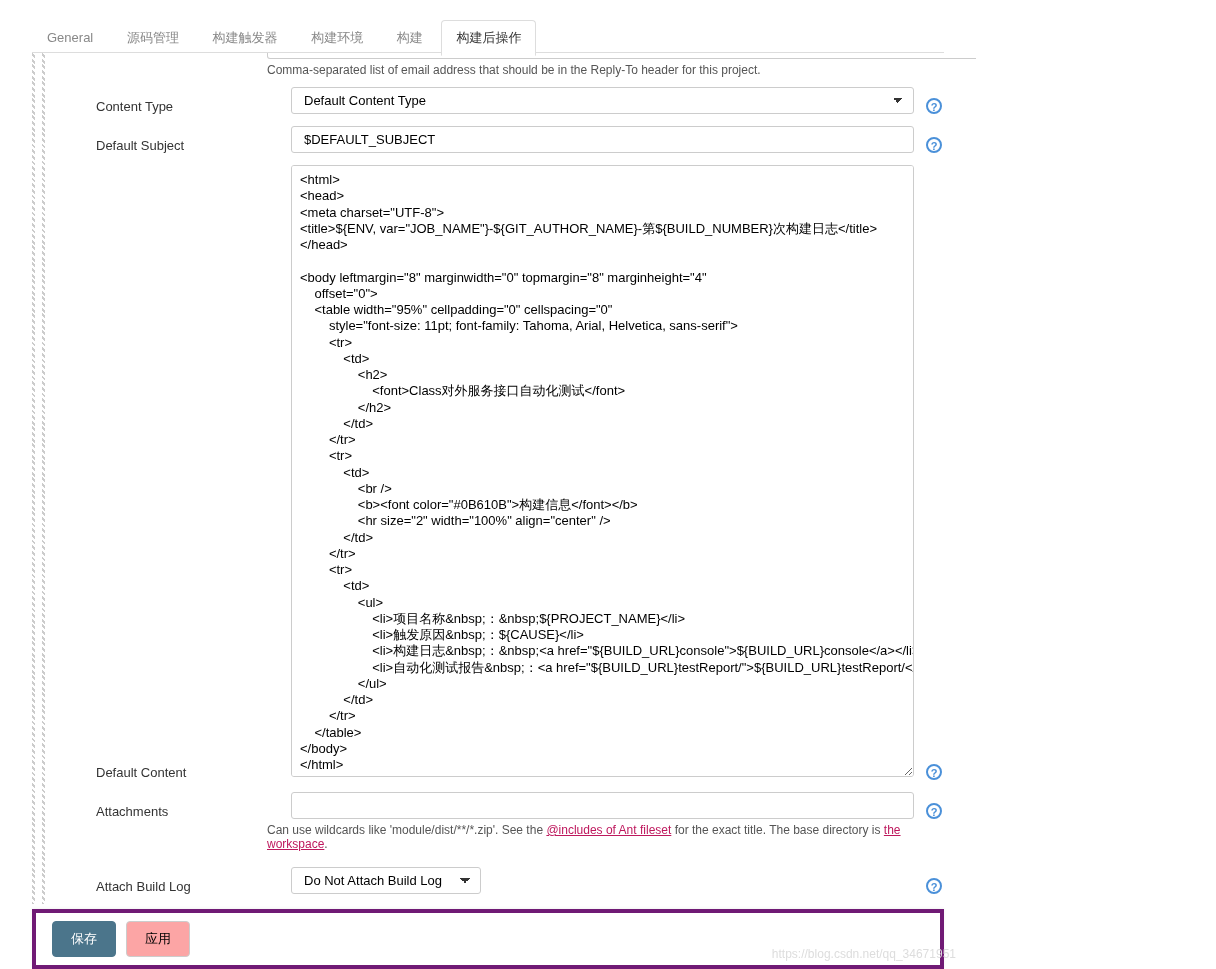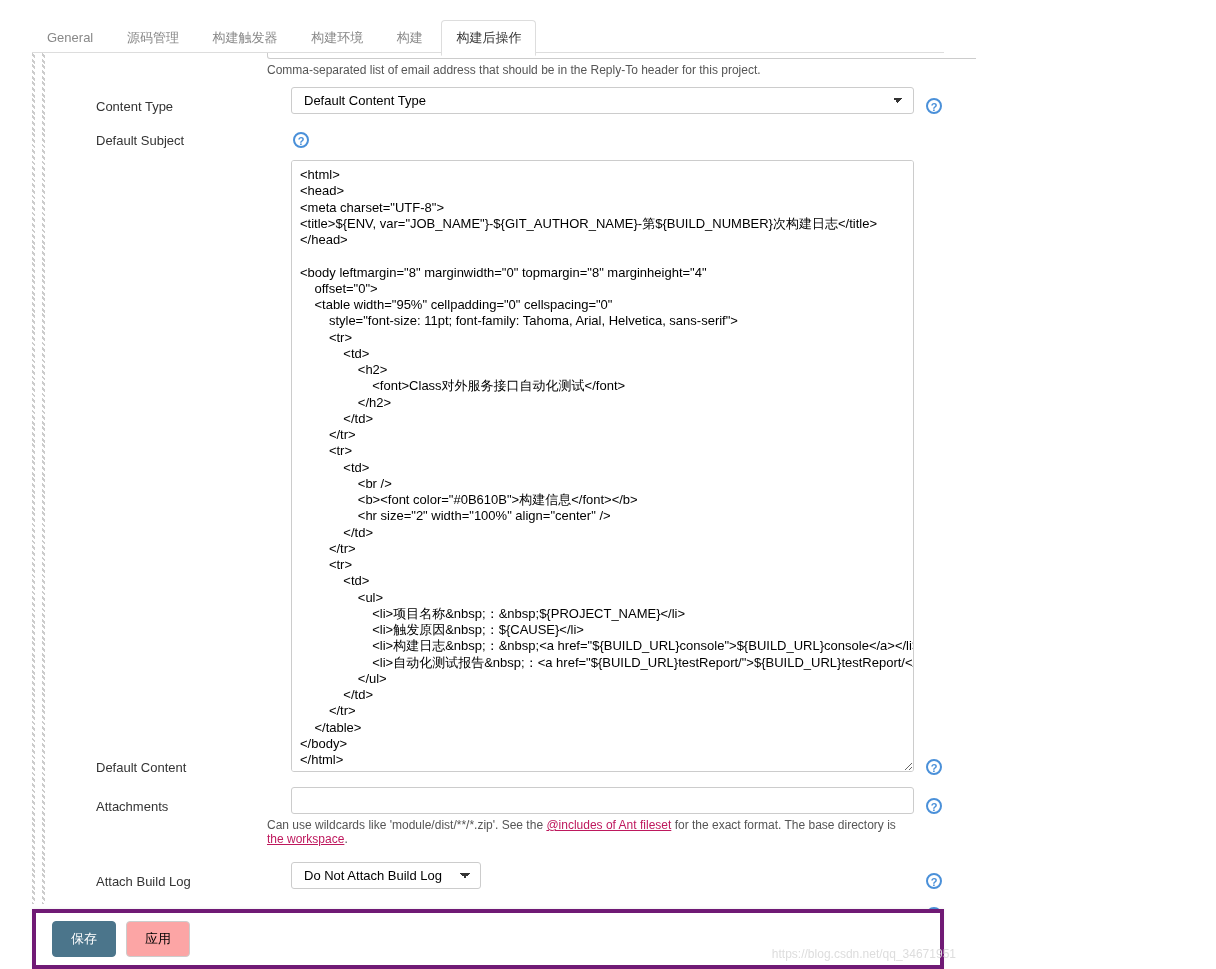--- a/index.html
+++ b/index.html
@@ -61,20 +61,23 @@
         <div class="field">
           <select>
             <option>Default Content Type</option>
           </select>
         </div>
         <div class="help"><span class="help-circle">?</span></div>
       </div>
 
       <div class="row">
         <div class="label">Default Subject</div>
+        <div class="field">
+          <input type="text" value="$DEFAULT_SUBJECT" style="">
+        </div>
         <div class="help"><span class="help-circle">?</span></div>
       </div>
 
       <div class="row">
         <div class="label">Default Content</div>
         <div class="field">
           <textarea class="big-textarea" style="">&lt;html&gt;
 &lt;head&gt;
 &lt;meta charset="UTF-8"&gt;
 &lt;title&gt;${ENV, var="JOB_NAME"}-${GIT_AUTHOR_NAME}-第${BUILD_NUMBER}次构建日志&lt;/title&gt;
@@ -116,21 +119,21 @@
       </div>
 
       <div class="row" style="margin-bottom:4px;">
         <div class="label">Attachments</div>
         <div class="field">
           <input type="text" value="" style="">
         </div>
         <div class="help"><span class="help-circle">?</span></div>
       </div>
       <div class="helper-text" style="margin-left:195px; margin-right:30px; margin-bottom:16px;">
-        <span>Can use wildcards like 'module/dist/**/*.zip'. See the </span><a href="#">@includes of Ant fileset</a><span> for the exact format. The base directory is </span><a href="#">the workspace</a><span>.</span>
+        <span>Can use wildcards like 'module/dist/**/*.zip'. See the </span><a href="#">@includes of Ant fileset</a><span> for the exact title. The base directory is </span><a href="#">the workspace</a><span>.</span>
       </div>
 
       <div class="row">
         <div class="label">Attach Build Log</div>
         <div class="field">
           <select class="small">
             <option>Do Not Attach Build Log</option>
           </select>
         </div>
         <div class="help"><span class="help-circle">?</span></div>

